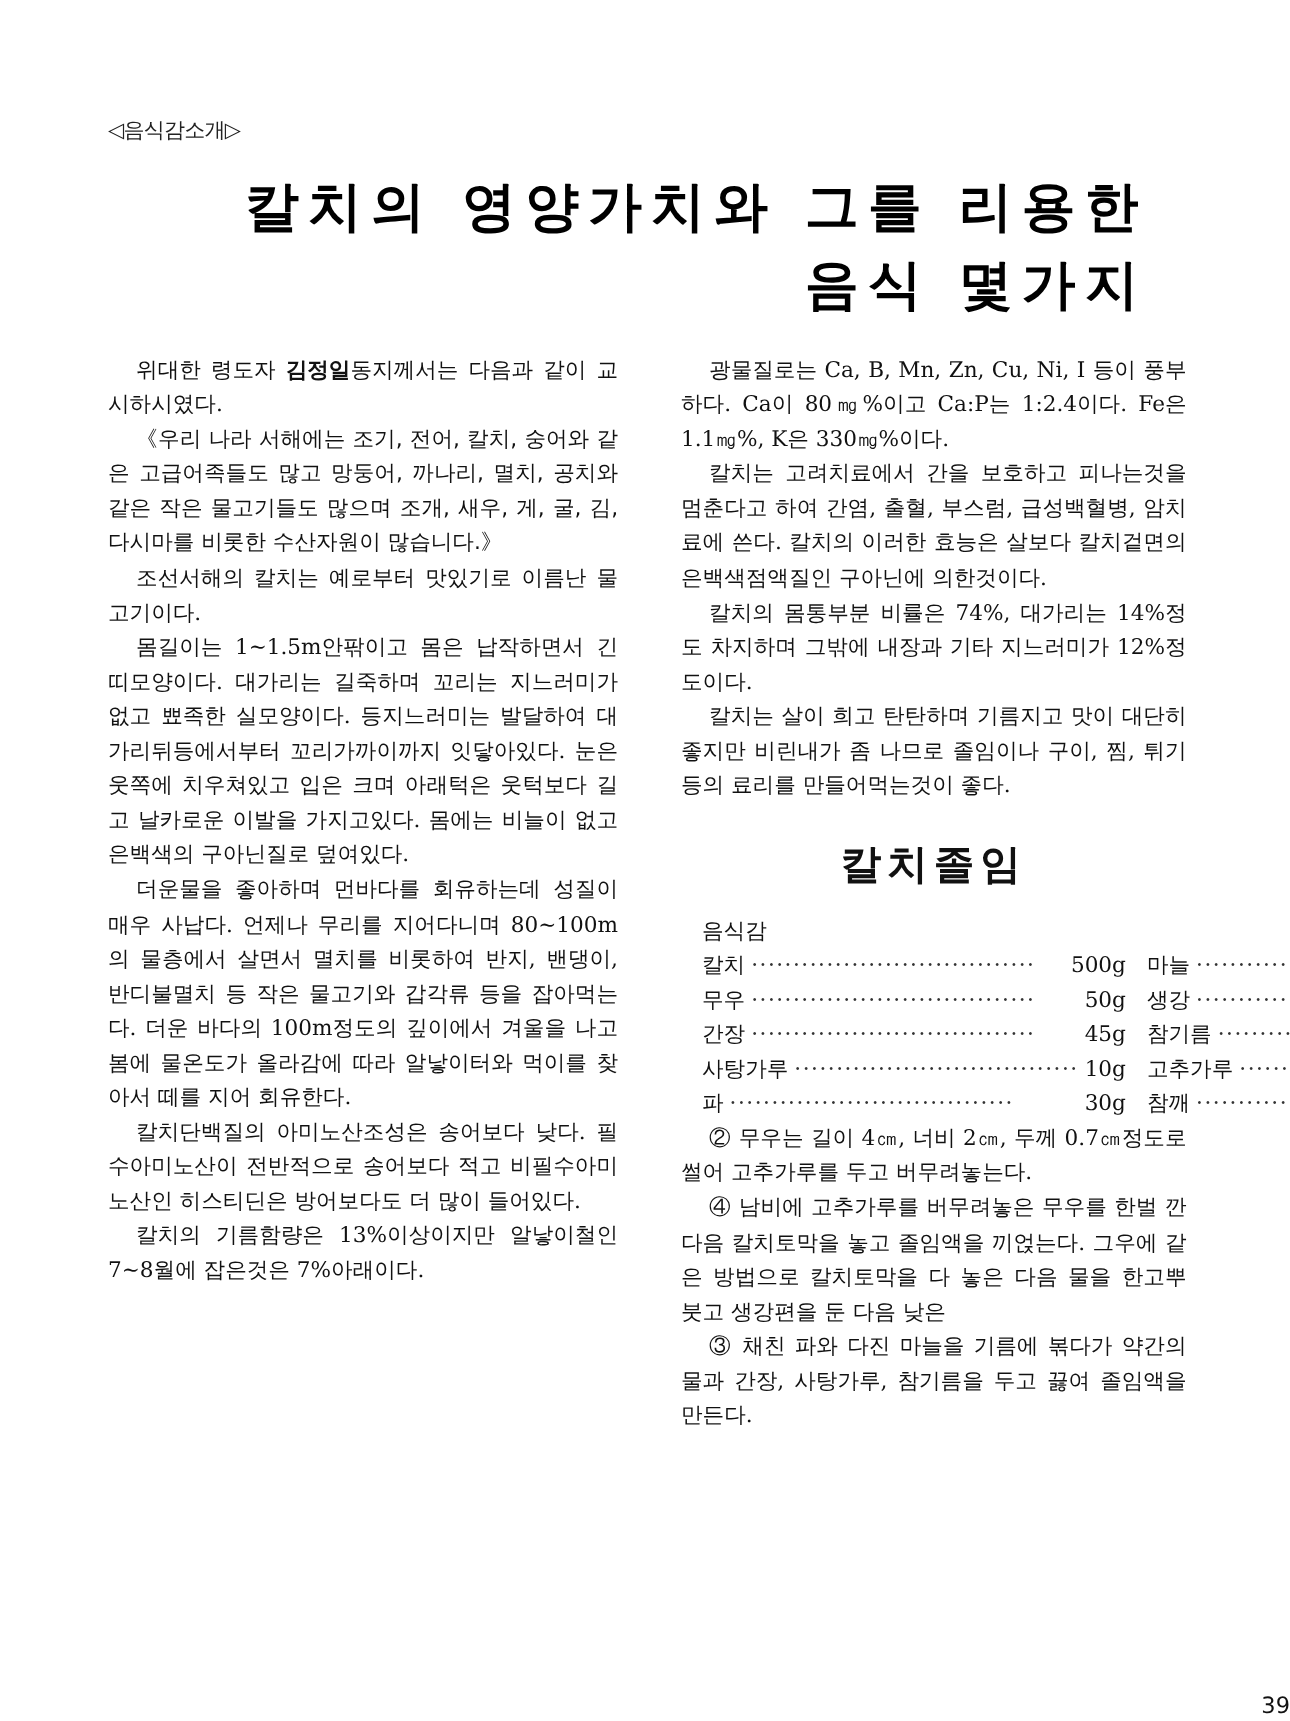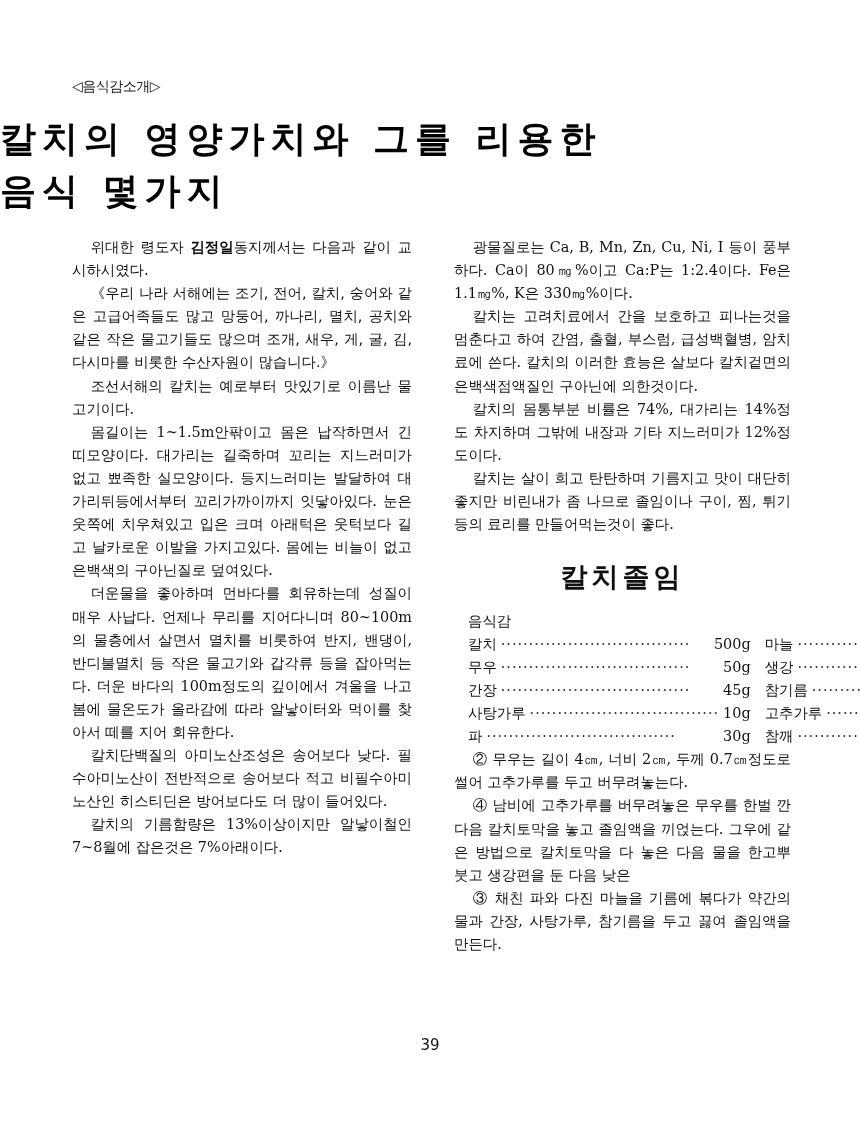--- a/index.html
+++ b/index.html
@@ -1,40 +1,40 @@
 <!DOCTYPE html>
 <html><head>
 <meta charset="utf-8">
 <style>
   html, body { margin:0; padding:0; background:#ffffff; }
   body { width:860px; height:1147px; position:relative; overflow:hidden;
          font-family:"DejaVu Serif","Liberation Serif",serif; color:#111; }
   .section-tag { position:absolute; left:72px; top:78px; font-family:"DejaVu Sans","Liberation Sans",sans-serif;
                  font-size:14px; color:#222; letter-spacing:-0.5px; }
-  .title { position:absolute; left:0; width:754px; text-align:left;
+  .title { position:absolute; left:11px; width:754px; text-align:right;
            font-family:"DejaVu Sans","Liberation Sans",sans-serif; font-weight:bold;
            font-size:36px; letter-spacing:6px; color:#000; line-height:52px; }
   .title.l1 { top:113px; }
   .title.l2 { top:165px; }
   .col { position:absolute; top:236px; font-size:14.4px; line-height:23.1px; text-align:justify; }
   .col.left { left:72px; width:340px; }
   .col.right { left:454px; width:337px; }
   .col p { margin:0; text-indent:1.3em; }
   .col p.quote { font-family:"DejaVu Sans","Liberation Sans",sans-serif; }
   .bold { font-weight:bold; font-family:"DejaVu Sans","Liberation Sans",sans-serif; }
   .recipe-title { text-align:center; font-family:"DejaVu Sans","Liberation Sans",sans-serif; font-weight:bold;
                   font-size:27px; letter-spacing:4px; margin:24px 0 14px 0; line-height:34px; }
   .sub-heading { font-family:"DejaVu Sans","Liberation Sans",sans-serif; font-size:14.4px; padding-left:14px; line-height:23px;margin-top:16px; }
   .ingredients { display:grid; grid-template-columns: 1fr 1fr; column-gap:14px; padding-left:14px; }
   .ing { display:flex; align-items:baseline; line-height:23px; }
   .ing .name { white-space:nowrap; }
   .ing .dots { flex:1; overflow:hidden; white-space:nowrap; margin:0 4px; letter-spacing:1px; color:#333; }
   .ing .dots::before { content:"··································"; }
   .ing .amt { white-space:nowrap; }
-  .page-number { position:absolute; top:1036px; left:0; width:860px; text-align:center;
+  .page-number { position:absolute; top:1128px; left:0; width:860px; text-align:right;
                  font-family:"DejaVu Sans","Liberation Sans",sans-serif; font-size:15px; }
   sub { font-size:9px; vertical-align:-1px; }
 </style>
 </head>
 <body>
 
 <div class="section-tag">◁음식감소개▷</div>
 <div class="title l1">칼치의 영양가치와 그를 리용한</div>
 <div class="title l2">음식 몇가지</div>
 

